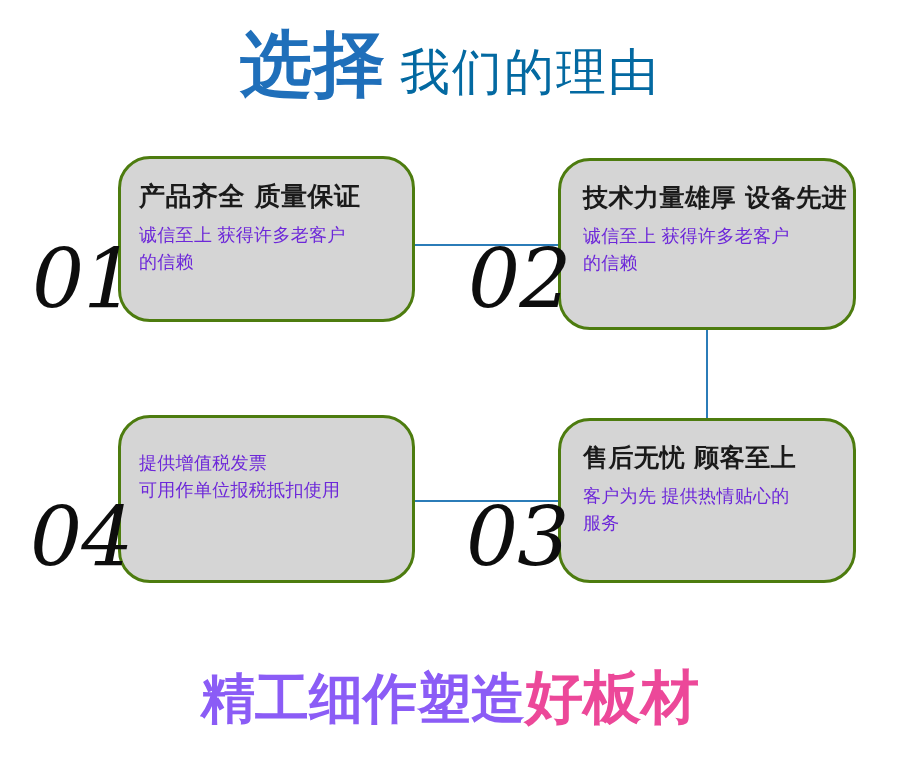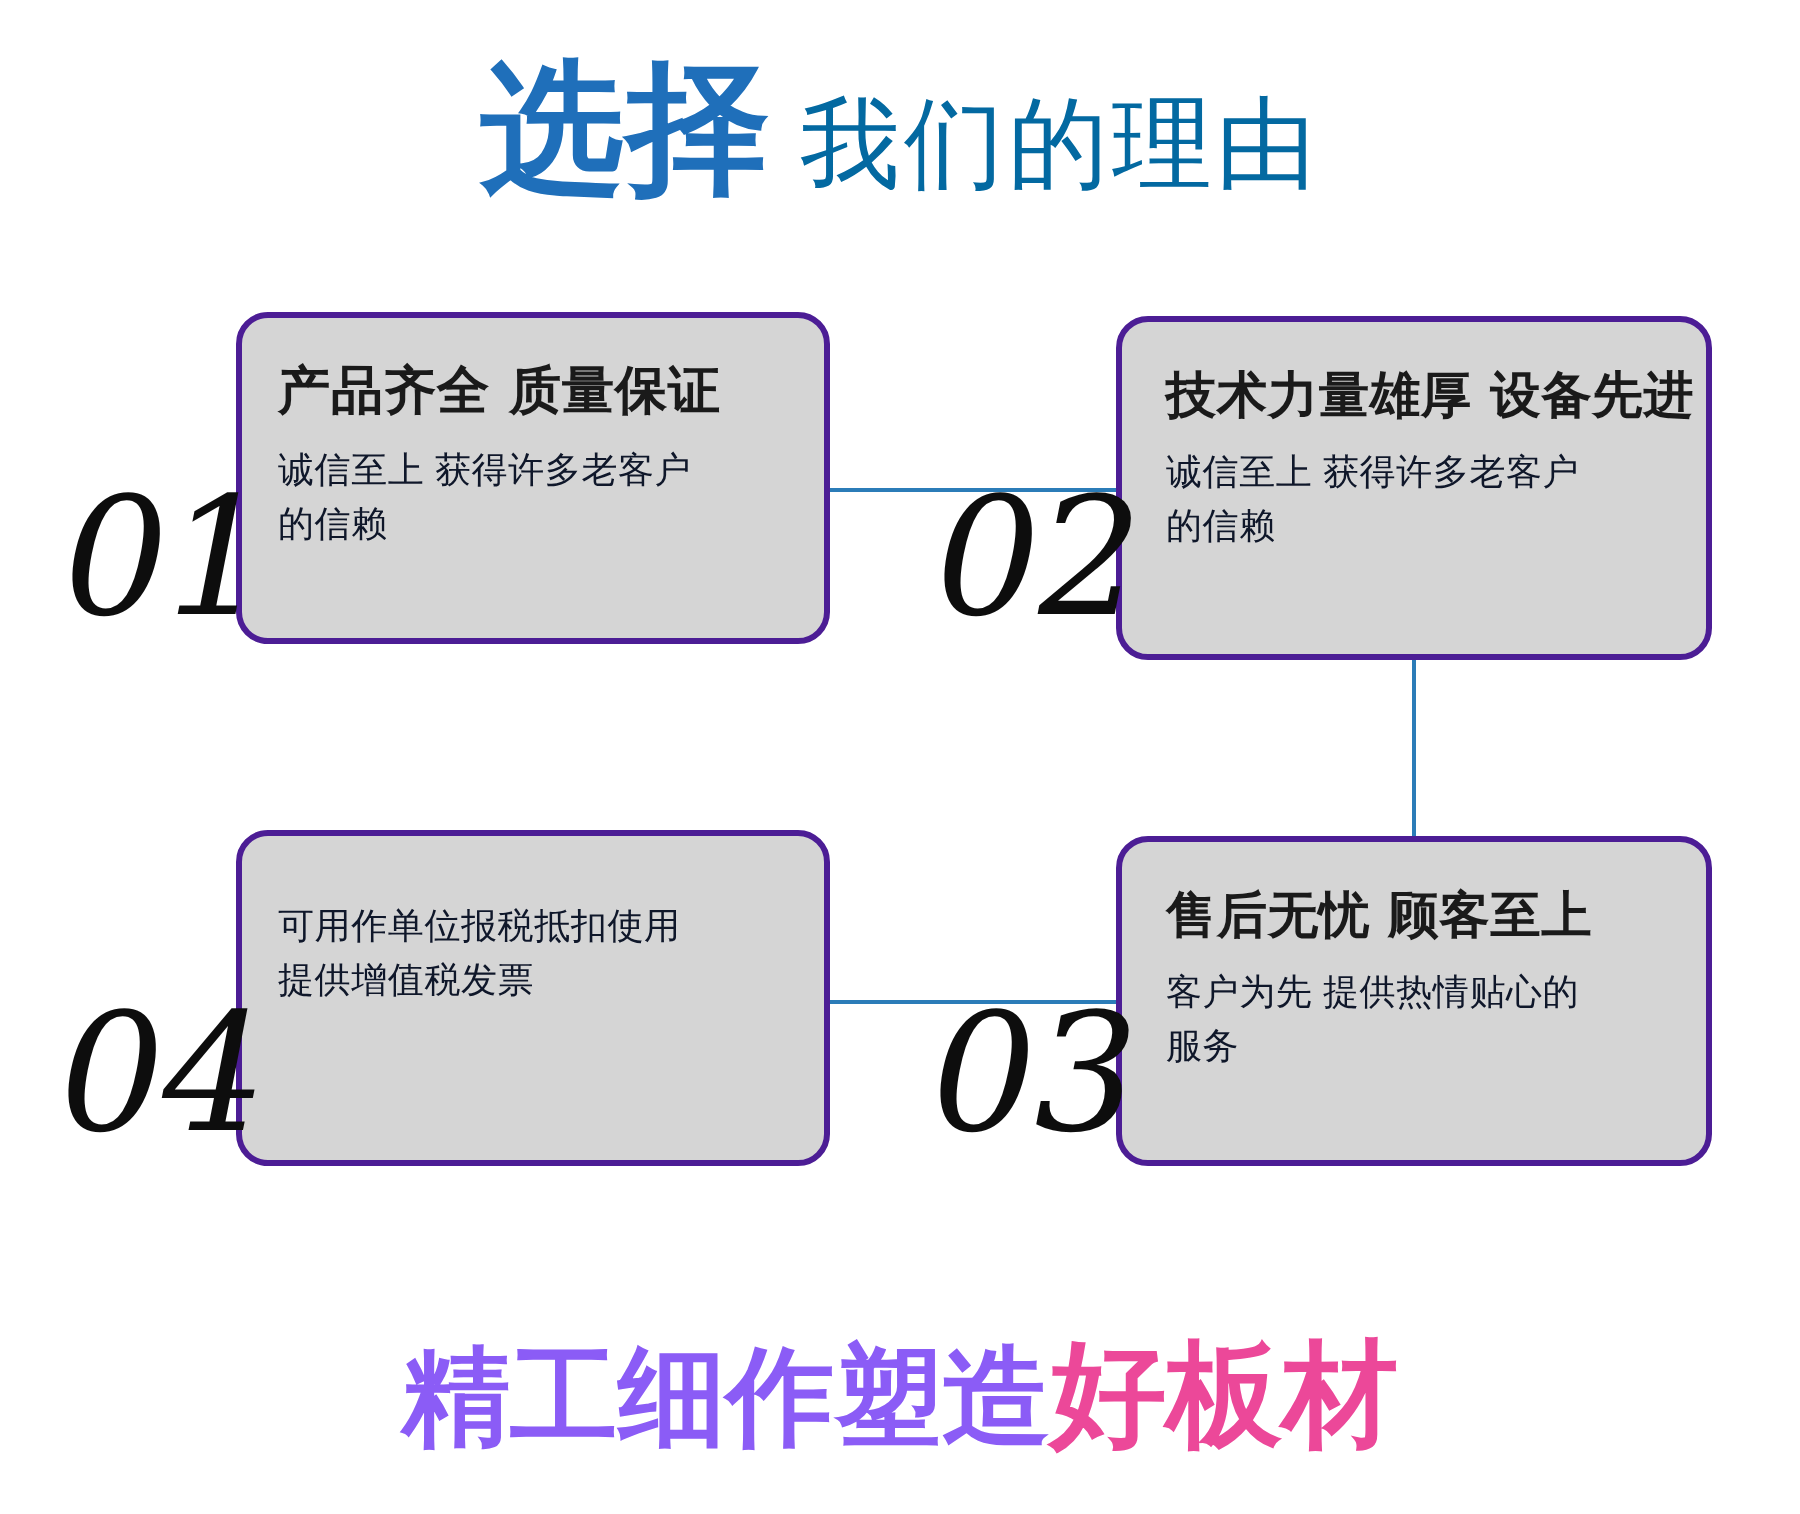--- a/index.html
+++ b/index.html
@@ -71,22 +71,22 @@
     top: 318px;
     width: 2px;
     height: 104px;
   }
 
   
   .card {
     position: absolute;
     box-sizing: border-box;
     background: #d5d5d5;
-    border: 3px solid #4c1d95;
-    border-radius: 16px;
+    border: 3px solid #4d7c0f;
+    border-radius: 32px;
   }
   .card-01 { left: 118px; top: 156px; width: 297px; height: 166px; }
   .card-02 { left: 558px; top: 158px; width: 298px; height: 172px; }
   .card-04 { left: 118px; top: 415px; width: 297px; height: 168px; }
   .card-03 { left: 558px; top: 418px; width: 298px; height: 165px; }
 
   .card-inner {
     position: absolute;
     left: 18px;
     right: 14px;
@@ -101,21 +101,21 @@
     letter-spacing: 0.5px;
     white-space: nowrap;
   }
   .card-02 .card-title,
   .card-03 .card-title { font-size: 25px; }
   .card-body {
     margin-top: 10px;
     font-family: "Liberation Sans", "DejaVu Sans", sans-serif;
     font-size: 18px;
     font-weight: 400;
-    color: #0f172a;
+    color: #6d28d9;
     line-height: 1.5;
     letter-spacing: 0.3px;
   }
   .card-02 .card-inner,
   .card-03 .card-inner { left: 22px; }
 
   
   .big-number {
     position: absolute;
     font-family: "DejaVu Serif", "Liberation Serif", serif;
@@ -191,22 +191,22 @@
         <div>诚信至上 获得许多老客户</div>
         <div>的信赖</div>
       </div>
     </div>
   </div>
   <div class="big-number num-02">02</div>
 
   <div class="card card-04">
     <div class="card-inner">
       <div class="card-body">
+        <div>提供增值税发票</div>
         <div>可用作单位报税抵扣使用</div>
-        <div>提供增值税发票</div>
       </div>
     </div>
   </div>
   <div class="big-number num-04">04</div>
 
   <div class="card card-03">
     <div class="card-inner">
       <div class="card-title">售后无忧 顾客至上</div>
       <div class="card-body">
         <div>客户为先 提供热情贴心的</div>

